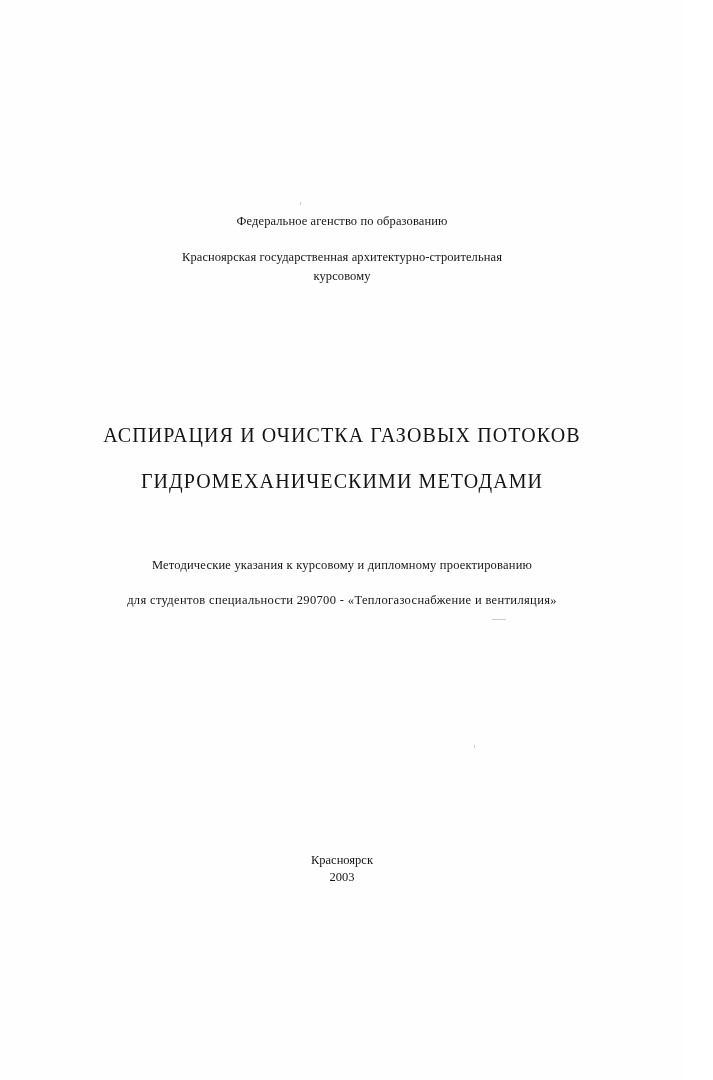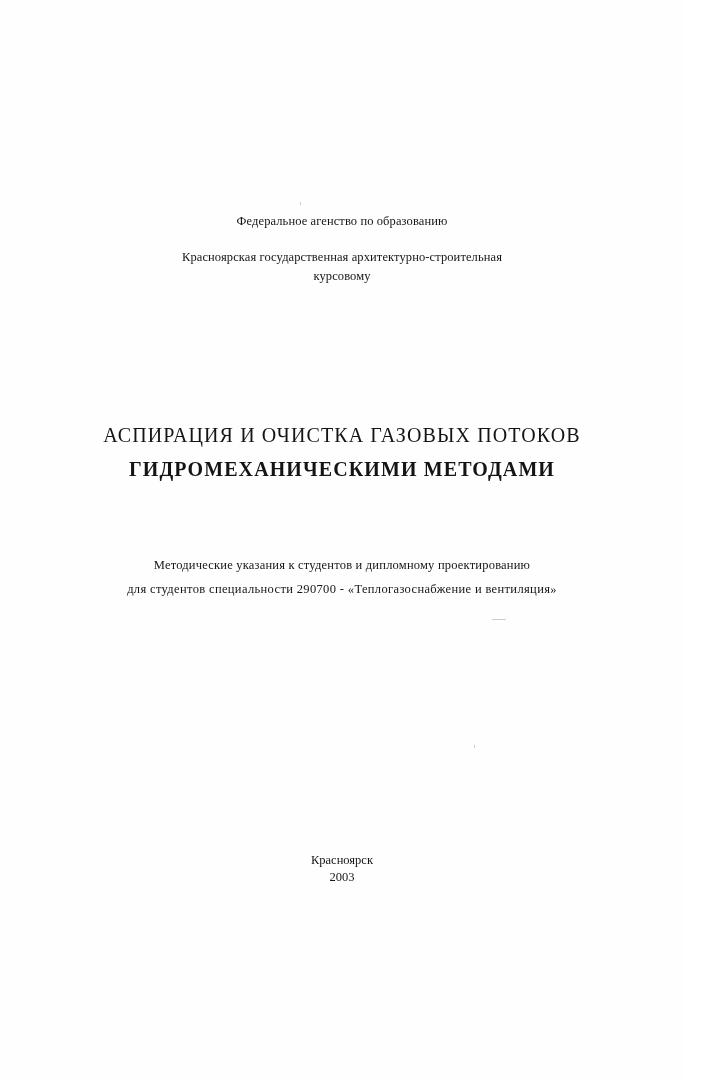--- a/index.html
+++ b/index.html
@@ -46,34 +46,33 @@
   .title-block {
     top: 424px;
   }
   .title-line {
     font-size: 20px;
     letter-spacing: 1.1px;
     line-height: 1.1;
     color: #141414;
   }
   .title-line.second {
-    margin-top: 12px;
-    font-weight: bold;
+    margin-top: 24px;
   }
   .subtitle-block {
     top: 558px;
   }
   .subtitle-line {
     font-size: 12.5px;
     letter-spacing: 0.2px;
     line-height: 1.2;
     color: #161616;
   }
   .subtitle-line.second {
-    margin-top: 9px;
+    margin-top: 20px;
     letter-spacing: 0.35px;
   }
   .imprint-block {
     top: 852px;
   }
   .imprint-line {
     font-size: 12.5px;
     line-height: 1.35;
     color: #161616;
   }
@@ -98,21 +97,21 @@
     <div class="org-line">Красноярская  государственная  архитектурно-строительная</div>
     <div class="org-line">курсовому</div>
   </div>
 
   <div class="block title-block">
     <div class="title-line">АСПИРАЦИЯ  И  ОЧИСТКА  ГАЗОВЫХ  ПОТОКОВ</div>
     <div class="title-line second">ГИДРОМЕХАНИЧЕСКИМИ  МЕТОДАМИ</div>
   </div>
 
   <div class="block subtitle-block">
-    <div class="subtitle-line">Методические указания к студентов и дипломному проектированию</div>
+    <div class="subtitle-line">Методические указания к курсовому и дипломному проектированию</div>
     <div class="subtitle-line second">для студентов  специальности  290700 - «Теплогазоснабжение и вентиляция»</div>
   </div>
 
   <div class="block imprint-block">
     <div class="imprint-line">Красноярск</div>
     <div class="imprint-line">2003</div>
   </div>
 
   <div class="speck" style="top:202px;left:300px;height:3px;"></div>
   <div class="speck" style="top:619px;left:492px;width:14px;height:1px;"></div>

